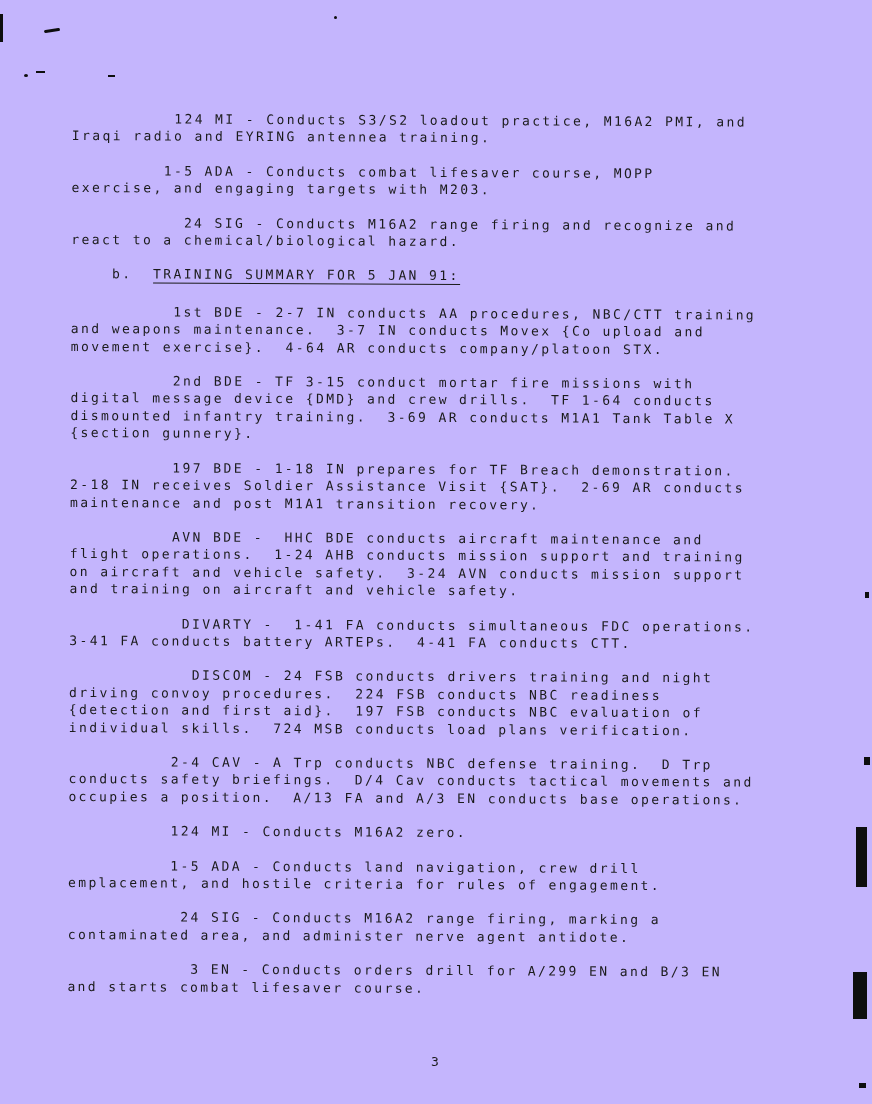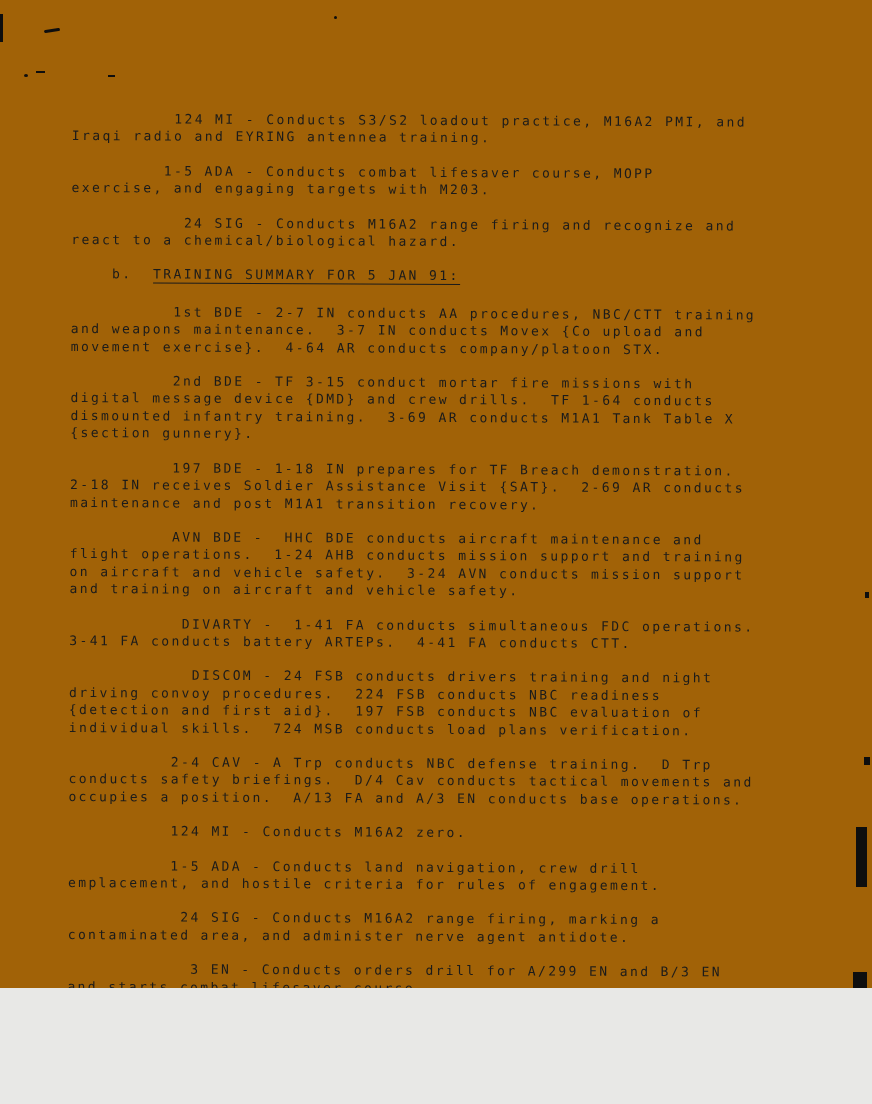--- a/index.html
+++ b/index.html
@@ -1,21 +1,21 @@
 <!DOCTYPE html>
 <html><head>
 <meta charset="utf-8">
 <style>
   * { margin: 0; padding: 0; box-sizing: border-box; }
   html, body { background: #e8e8e6; }
   .page {
     position: relative;
     width: 872px;
-    height: 988px;
-    background: #a16207;
+    height: 1104px;
+    background: #c4b5fd;
     overflow: hidden;
     font-family: "DejaVu Sans Mono", "Liberation Mono", monospace;
     color: #1b1b1b;
   }
   .doc-body {
     position: absolute;
     left: 72px;
     top: 110px;
     width: 760px;
     font-size: 13px;

